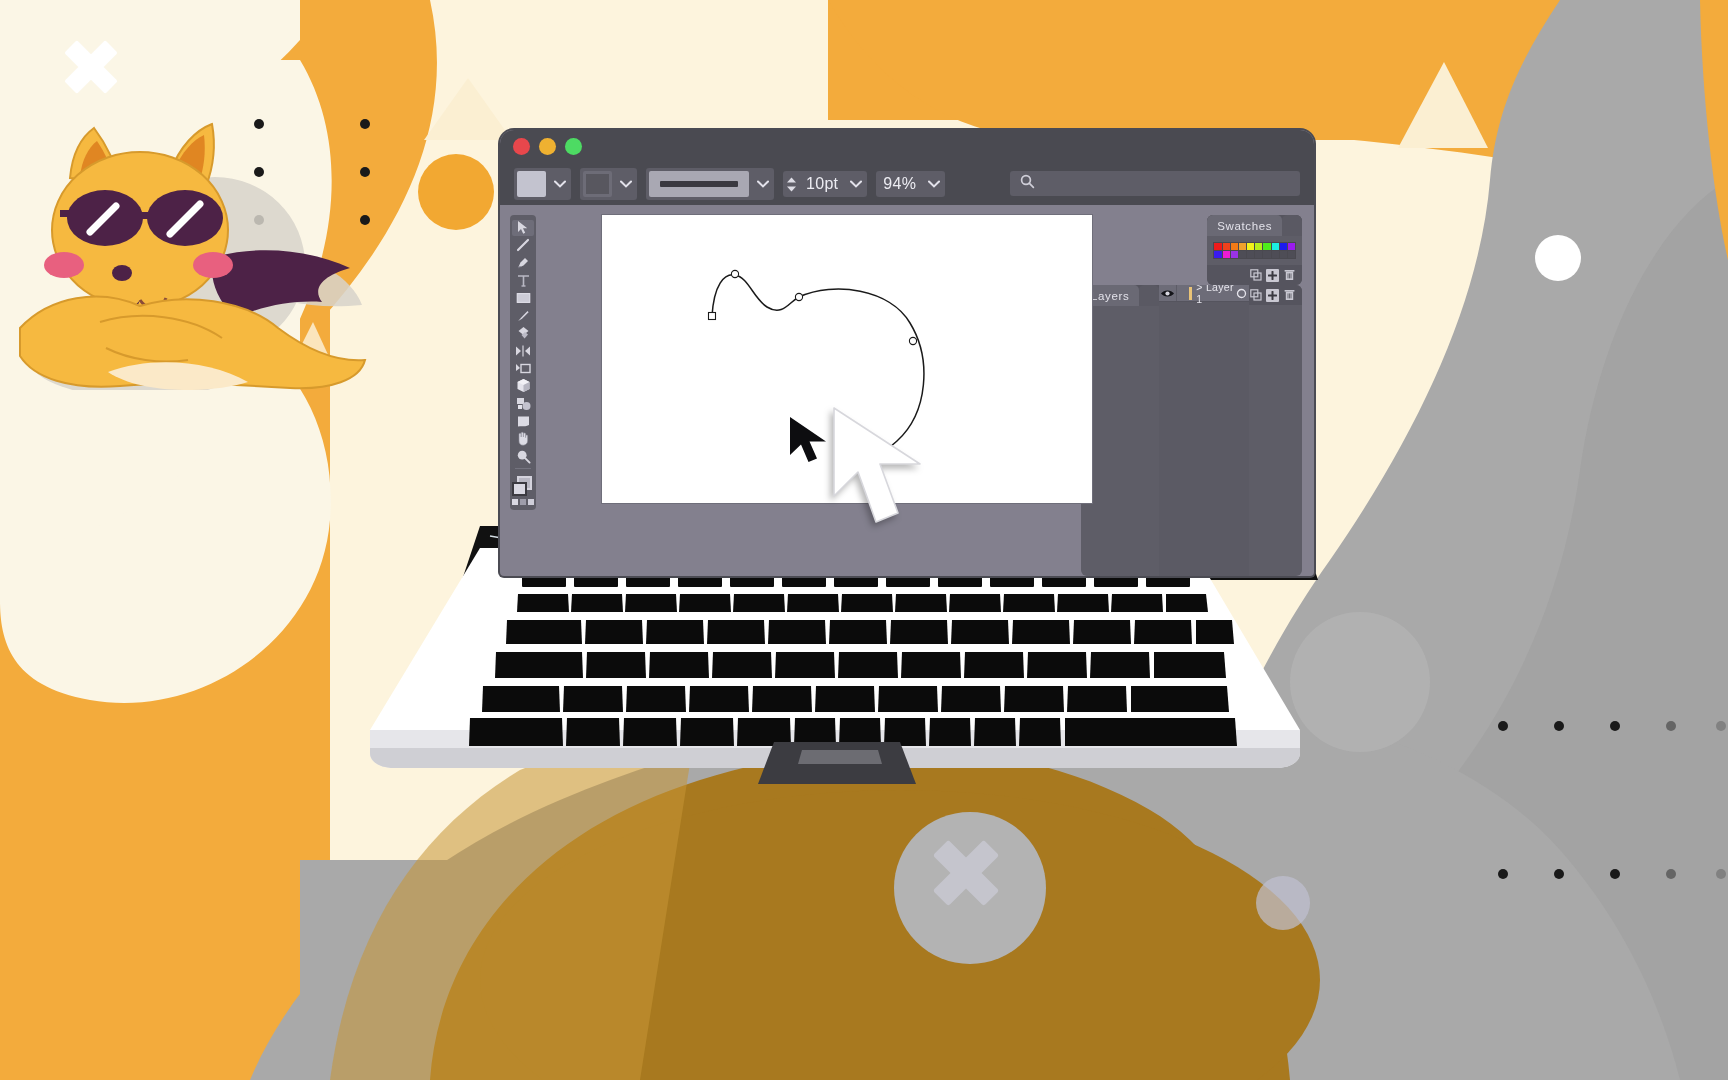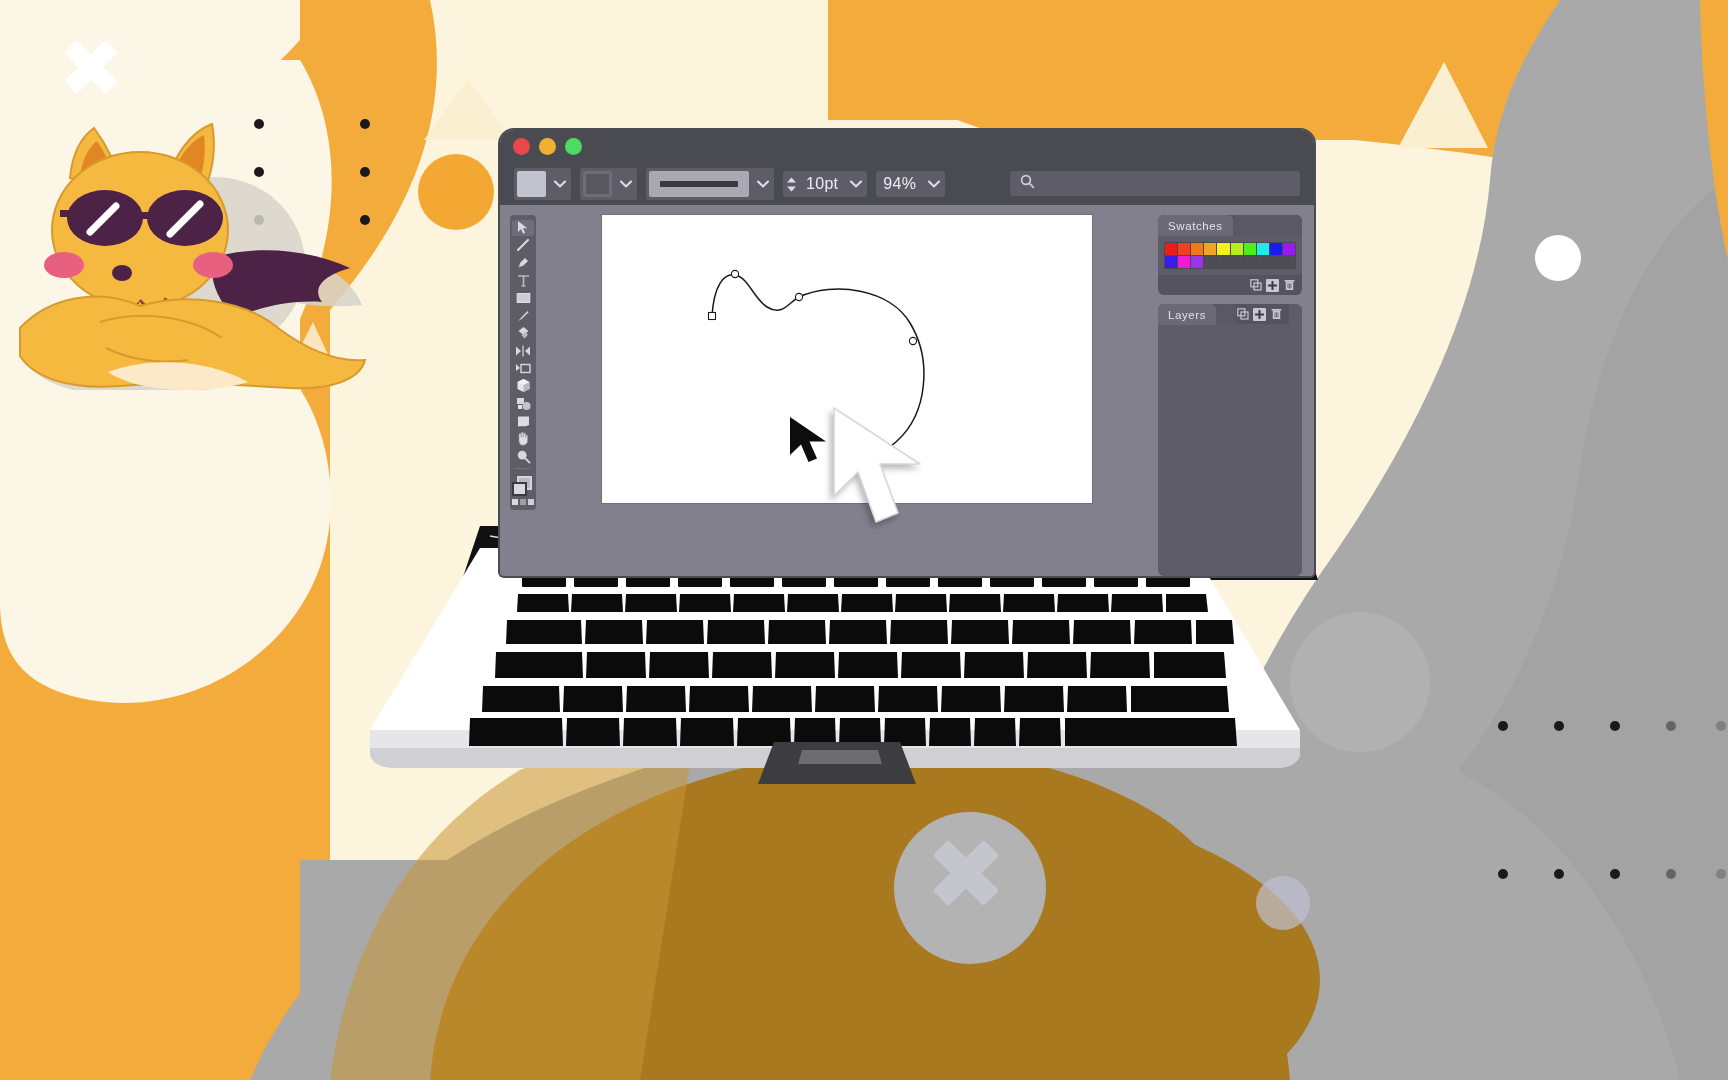--- a/index.html
+++ b/index.html
@@ -98,21 +98,21 @@
   
   .canvas-wrap { flex: 1 1 auto; display: flex; justify-content: center; padding: 0 6px; }
   .canvas {
     width: 490px; height: 288px; background: #ffffff;
     box-shadow: 0 0 0 1px #6f6e7a;
     position: relative;
   }
   .canvas svg { display: block; width: 100%; height: 100%; }
 
   
-  .panels { width: 156px; display: flex; flex-direction: column; gap: 9px; padding-right: 12px; }
+  .panels { width: 156px; display: flex; flex-direction: column; padding-right: 12px; align-items: flex-end; }
   .panel { background: #5e5d67; border-radius: 6px; overflow: hidden; }
   .panel-tabs { display: flex; height: 21px; background: #55545e; }
   .panel-tab {
     padding: 0 10px; height: 21px; display: flex; align-items: center;
     background: #6a6974; color: #e3e2ea; font-size: 11.5px; letter-spacing: .6px;
     border-radius: 5px 5px 0 0;
   }
   .panel-tab.ghost { flex: 1 1 auto; background: #5a5963; }
   .panel-body { padding: 6px; }
   .swatch-grid { display: grid; grid-template-columns: repeat(10, 1fr); gap: 1px; background: #4a4950; padding: 1px; }
@@ -647,20 +647,38 @@
                   </svg>
               </span>
             </div>
           </div>
 
           <div class="panel layers-panel">
             <div class="panel-tabs">
               <div class="panel-tab">Layers</div>
               <div class="panel-tab ghost"></div>
             </div>
+            <div class="layer-list" id="layer-list">
+                <div class="layer-row">
+                  <span class="lr-eye">
+                    <svg width="15" height="9" viewBox="0 0 15 9">
+                      <path d="M1 4.5 C4 0.6 11 0.6 14 4.5 C11 8.4 4 8.4 1 4.5 Z" fill="#15151a"></path>
+                      <circle cx="7.5" cy="4.5" r="2.1" fill="#d8d7e0"></circle>
+                    </svg>
+                  </span>
+                  <span class="lr-gap"></span>
+                  <span class="lr-color" style="background: rgb(233, 195, 119);"></span>
+                  <span class="lr-name">&gt; Layer 1</span>
+                  <span class="lr-target">
+                    <svg width="11" height="11" viewBox="0 0 11 11">
+                      <circle cx="5.5" cy="5.5" r="4" fill="none" stroke="#e6e5ec" stroke-width="1.3"></circle>
+                    </svg>
+                  </span>
+                </div>
+              </div>
             <div class="panel-footer">
               <span class="pf-btn">
                 <svg width="12" height="12" viewBox="0 0 12 12">
                     <rect x="0.8" y="0.8" width="7" height="7" fill="none" stroke="#c9c8d2" stroke-width="1.2"></rect>
                     <rect x="4" y="4" width="7" height="7" fill="none" stroke="#c9c8d2" stroke-width="1.2"></rect>
                   </svg>
               </span>
               <span class="pf-btn plus">
                 <svg width="9" height="9" viewBox="0 0 9 9">
                     <path d="M4.5 .8 V8.2 M.8 4.5 H8.2" stroke="#3b3a42" stroke-width="2" stroke-linecap="round"></path>

